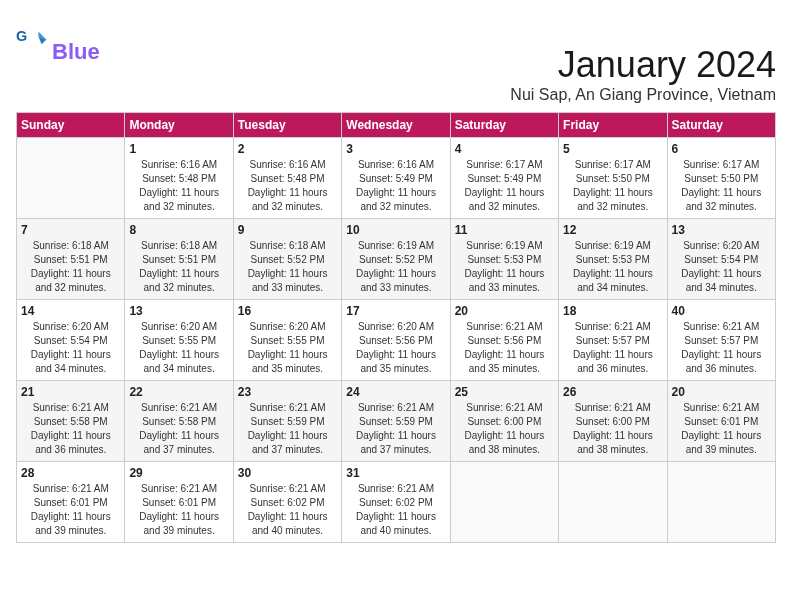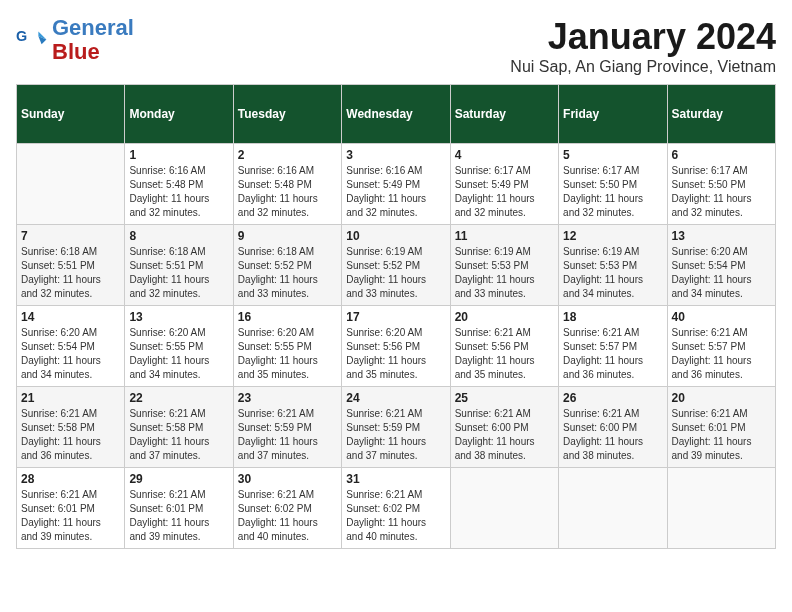--- a/index.html
+++ b/index.html
@@ -33,36 +33,37 @@
       width: 32px;
       height: 32px;
       margin-right: 4px;
       margin-top: 2px;
     }
     .title-block {
       text-align: right;
     }
     .month-title {
       font-size: 36px;
-      font-weight: bold;
+      font-weight: normal;
       color: #1a1a1a;
+      margin-top: 28px;
     }
     .location {
       font-size: 16px;
       color: #333;
     }
     .calendar {
       width: 100%;
       border-collapse: collapse;
       font-size: 11px;
     }
     .calendar th {
-      background-color: #14532d;
+      background-color: #be185d;
       color: #fff;
-      padding: 22px 4px;
+      padding: 5px 4px;
       text-align: left;
       font-size: 12px;
       font-weight: bold;
       border: 1px solid #ccc;
     }
     .calendar td {
       border: 1px solid #ccc;
       vertical-align: top;
       padding: 4px;
       width: calc(100%/7);
@@ -76,39 +77,40 @@
     .day-number {
       font-weight: bold;
       font-size: 12px;
       margin-bottom: 2px;
       color: #222;
     }
     .day-info {
       font-size: 10px;
       line-height: 1.4;
       color: #333;
+      text-align: center;
     }
     .row-shaded td {
       background: #f5f5f5;
     }
   </style>
 </head>
 <body>
 
 <div class="header">
   <div class="logo">
     <svg class="logo-icon" viewBox="0 0 40 40" xmlns="http://www.w3.org/2000/svg">
       <text y="20" font-size="18" font-weight="bold" fill="#1a5fa8">G</text>
       <polygon points="28,8 38,18 28,14" fill="#3a9ad9"></polygon>
       <polygon points="28,14 38,18 32,24" fill="#2a7bbf"></polygon>
     </svg>
     <div>
       <div class="logo-text">
-        <span>General</span><br>
-        <span style="color:#b91c1c;">Blue</span>
+        <br>
+        <span style="color:#8b5cf6;">Blue</span>
       </div>
     </div>
   </div>
   <div class="title-block">
     <div class="month-title">January 2024</div>
     <div class="location">Nui Sap, An Giang Province, Vietnam</div>
   </div>
 </div>
 
 <table class="calendar">

